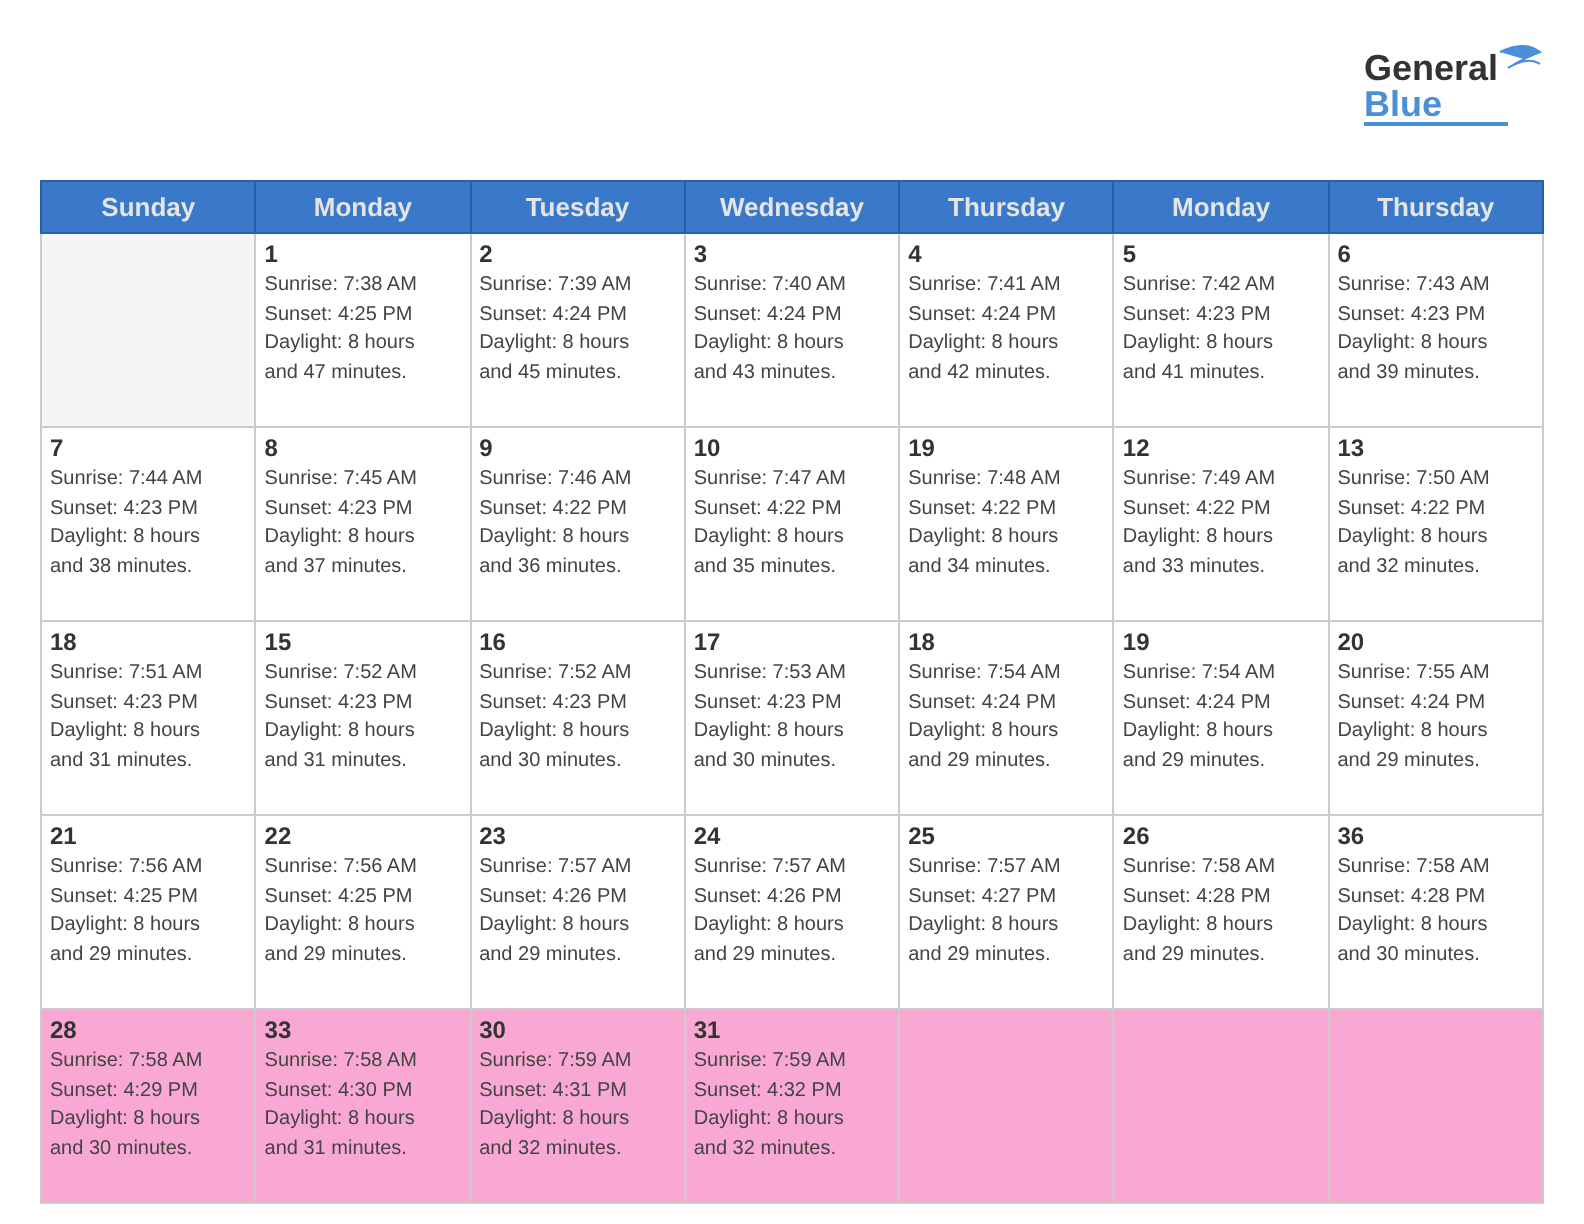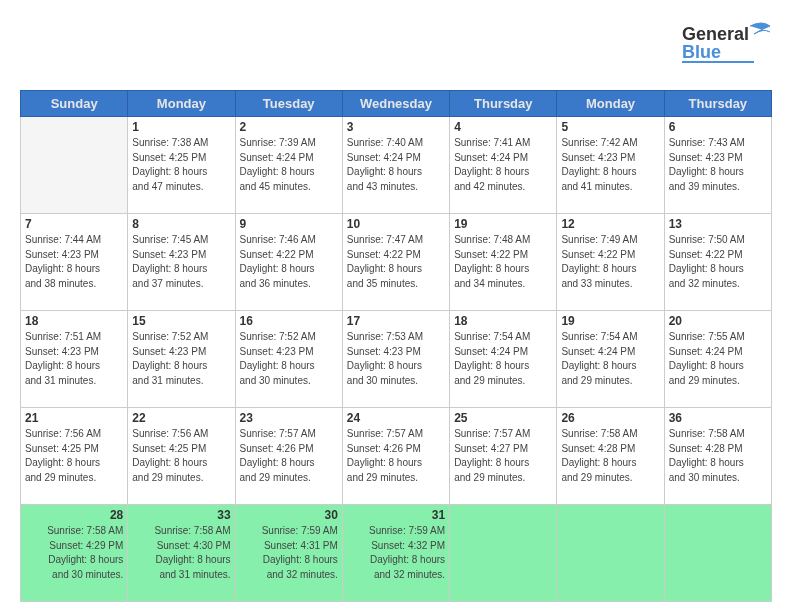--- a/index.html
+++ b/index.html
@@ -63,22 +63,21 @@
       padding: 3px 4px;
       font-size: 10.5px;
       color: #333;
       background: #fff;
       height: 88px;
     }
     .calendar tbody tr td.empty {
       background: #f5f5f5;
     }
     .calendar tbody tr:last-child td {
-      background: #86efac;
-      text-align: right;
+      background: #f9a8d4;
     }
     .day-num {
       font-weight: bold;
       font-size: 12px;
       display: block;
       margin-bottom: 2px;
     }
     .day-info {
       font-size: 10px;
       color: #444;

